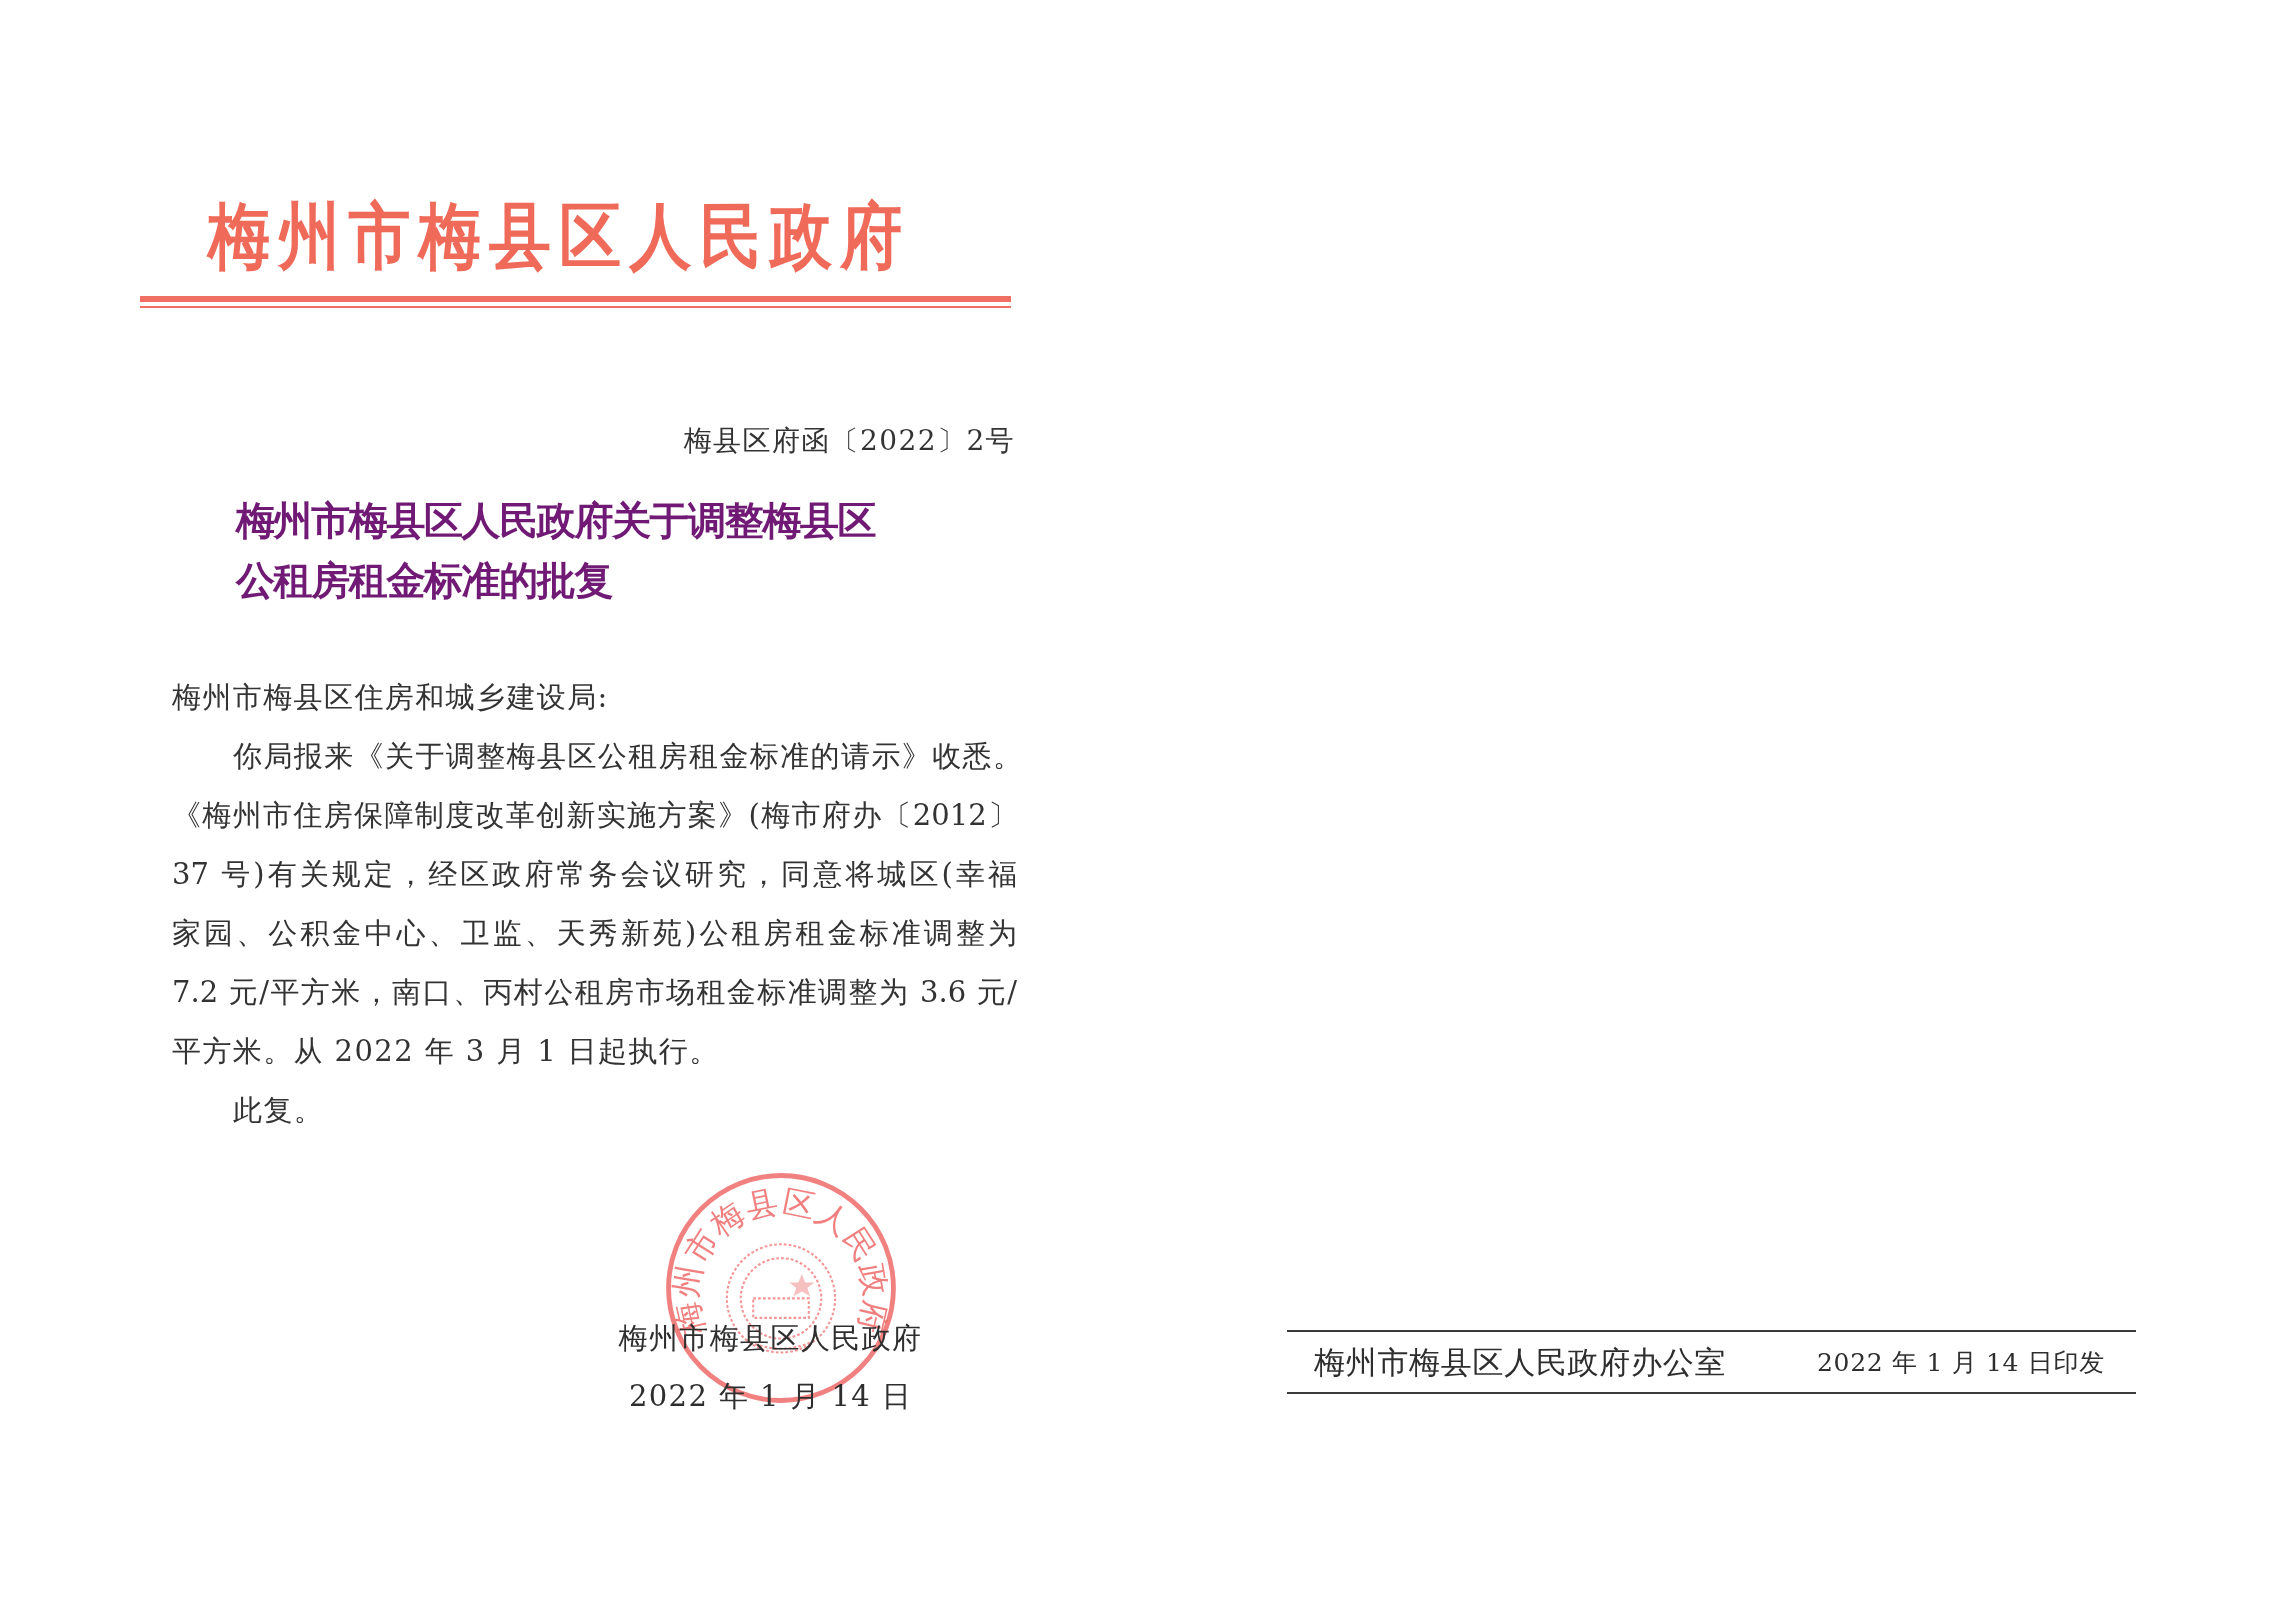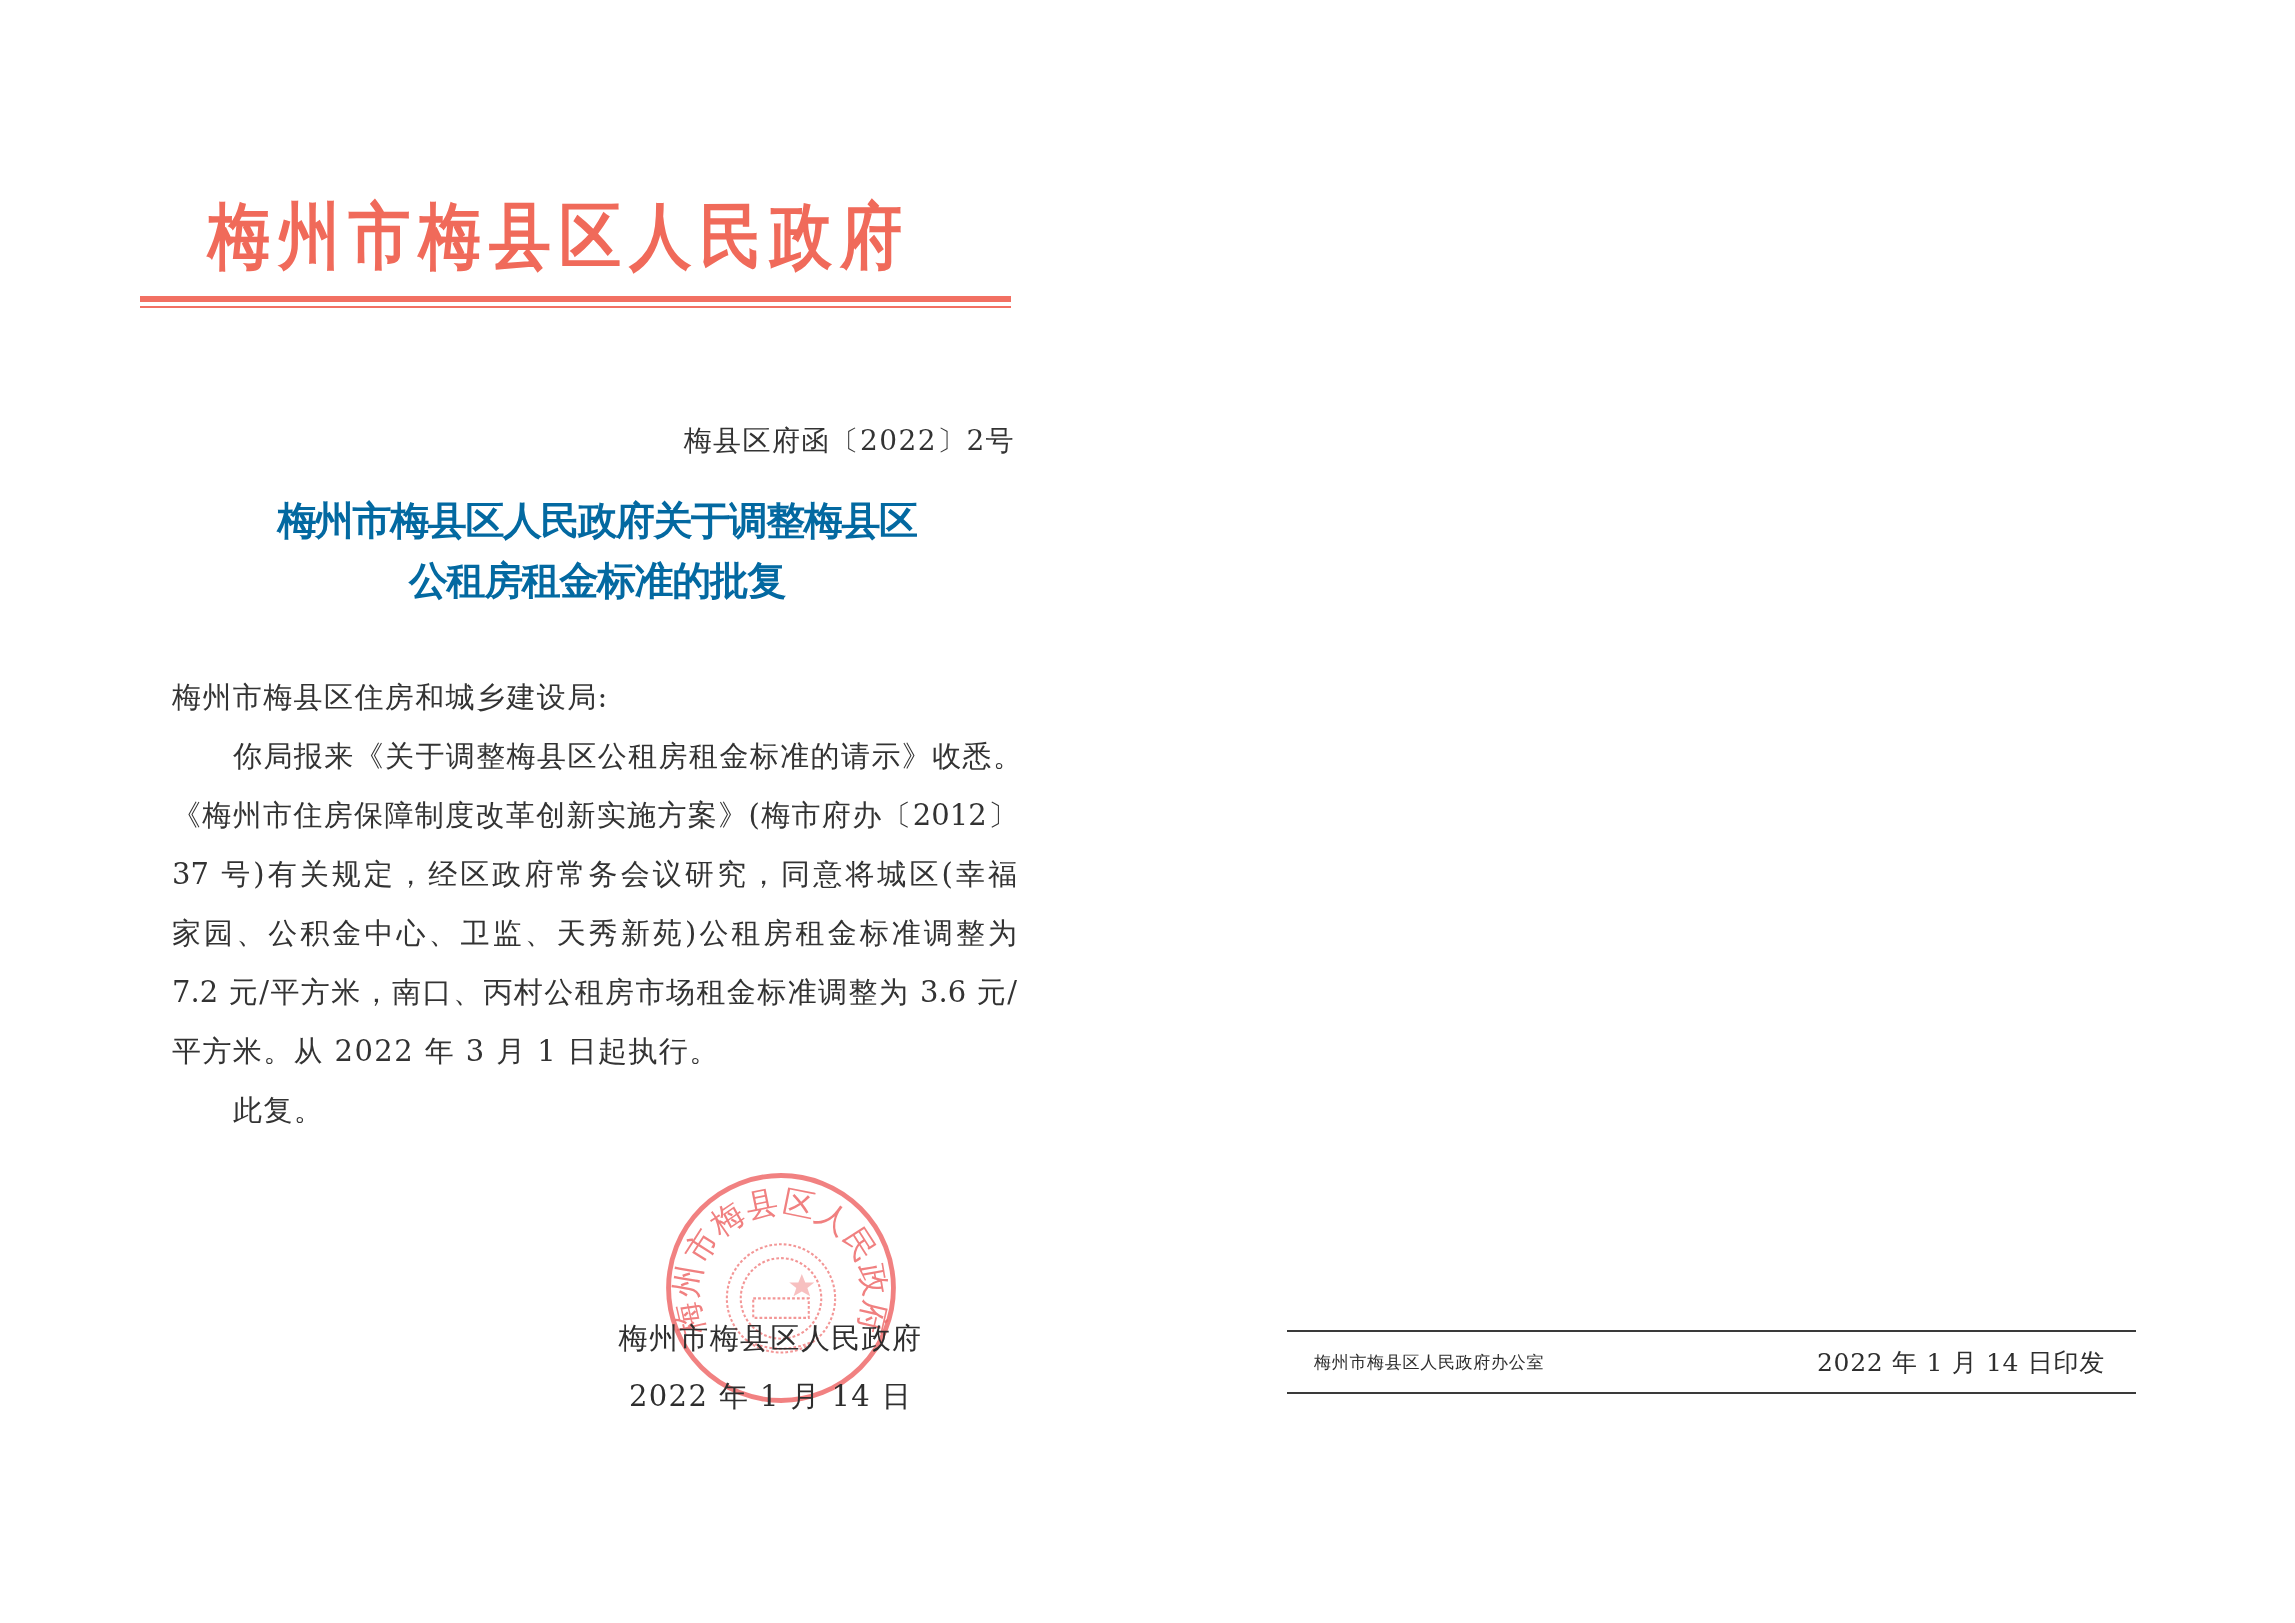--- a/index.html
+++ b/index.html
@@ -52,26 +52,25 @@
       letter-spacing: 1.4px;
       color: #333;
       margin-top: 28px;
     }
 
     
     .title {
       left: 236px;
       top: 490px;
       width: 722px;
-      text-align: center;
       font-family: "DejaVu Serif", "Liberation Serif", serif;
       font-weight: bold;
       font-size: 39px;
       line-height: 60px;
-      color: #0369a1;
+      color: #701a75;
       letter-spacing: -1.4px;
     }
     .title div { white-space: nowrap; }
 
     
     .body-text {
       left: 172px;
       top: 668px;
       width: 845px;
       font-size: 29px;
@@ -117,21 +116,21 @@
     
     .footer-rule {
       left: 1287px;
       width: 849px;
       height: 2.1px;
       background: #3a3a3a;
     }
     .footer-org {
       left: 1314px;
       top: 1344px;
-      font-size: 17px;
+      font-size: 31px;
       line-height: 37px;
       white-space: nowrap;
       letter-spacing: 0.7px;
     }
     .footer-date {
       left: 1817px;
       top: 1344px;
       font-size: 25px;
       line-height: 37px;
       white-space: nowrap;

